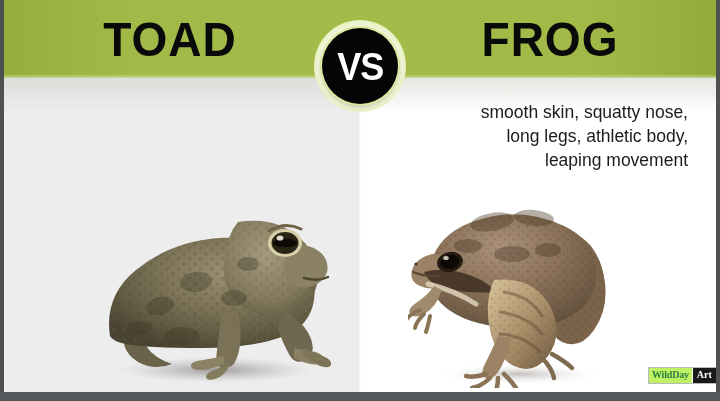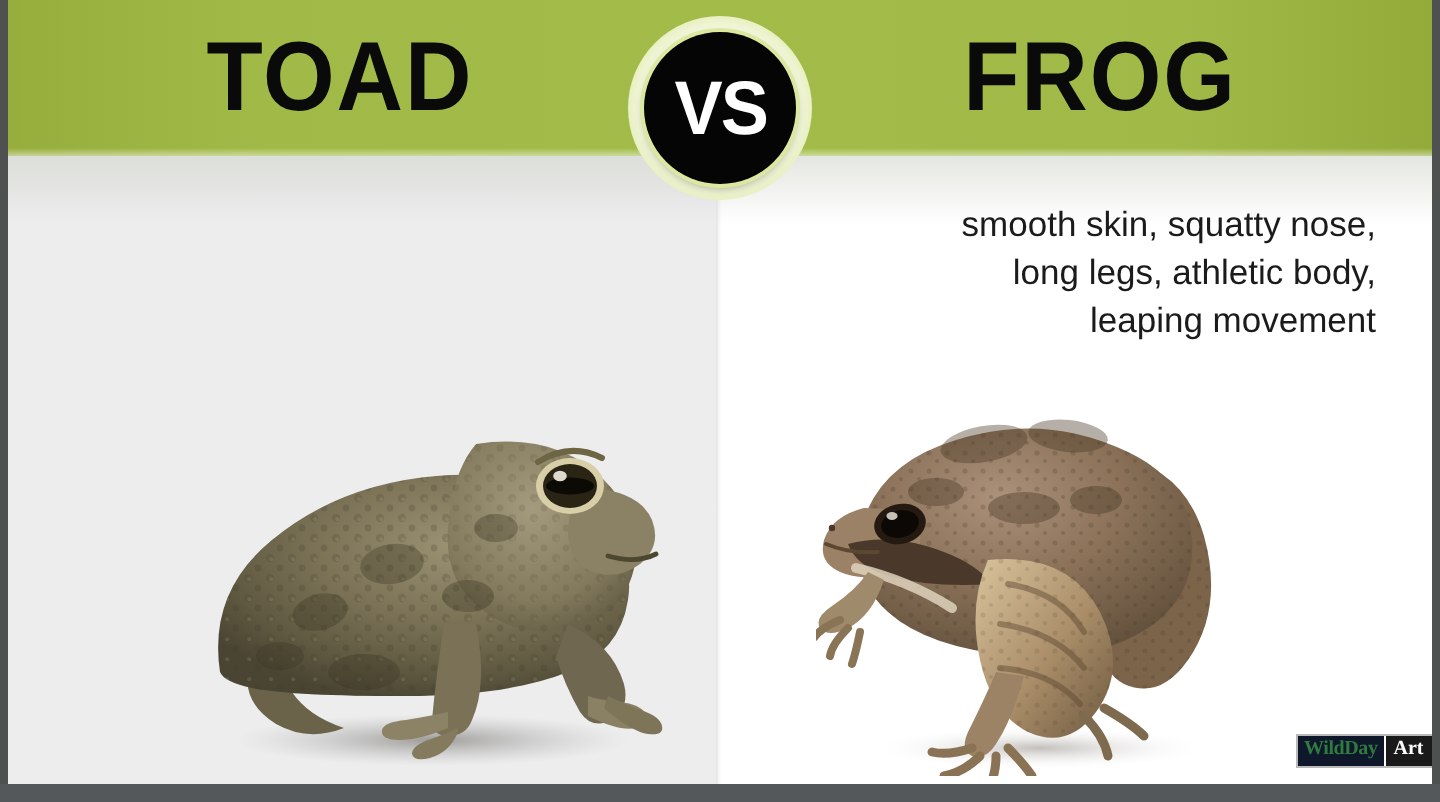--- a/index.html
+++ b/index.html
@@ -46,21 +46,21 @@
     letter-spacing:1px;
     color:#0a0a0a;
     line-height:52px;
     transform:scaleX(.94);
   }
   #title-left{left:0;width:340px;text-align:center;}
   #title-right{left:380px;width:340px;text-align:center;}
 
   
   #vs-badge{
-    position:absolute;left:314px;top:8px;
+    position:absolute;left:314px;top:20px;
     width:92px;height:92px;border-radius:50%;
     background:radial-gradient(circle at 50% 50%,#f2f6da 62%,#e2ecb4 76%,#cfe07f 88%,rgba(207,224,127,.15) 100%);
     display:flex;align-items:center;justify-content:center;
     filter:blur(.2px);
   }
   #vs-circle{
     width:76px;height:76px;border-radius:50%;
     background:#050505;
     display:flex;align-items:center;justify-content:center;
     box-shadow:0 0 0 2px #dbe8a0, 0 2px 5px rgba(0,0,0,.35);
@@ -96,21 +96,21 @@
     position:absolute;left:648px;top:367px;
     display:flex;align-items:stretch;
     border:1px solid #b9b9b9;
     height:15px;
     font-size:10px;
     line-height:13px;
     font-family:"Liberation Serif",serif;
     font-weight:bold;
   }
   #wm-wild{
-    background:#0f172a;color:#2f7a3f;padding:0 3px;letter-spacing:-.2px;
+    background:#bef264;color:#2f7a3f;padding:0 3px;letter-spacing:-.2px;
   }
   #wm-art{
     background:#1a1a1a;color:#ffffff;padding:0 4px;border-left:1px solid #ffffff;
   }
 
   
   #frame-left,#frame-right{
     position:absolute;top:0;bottom:0;width:4px;background:#4f5150;
   }
   #frame-left{left:0;}

